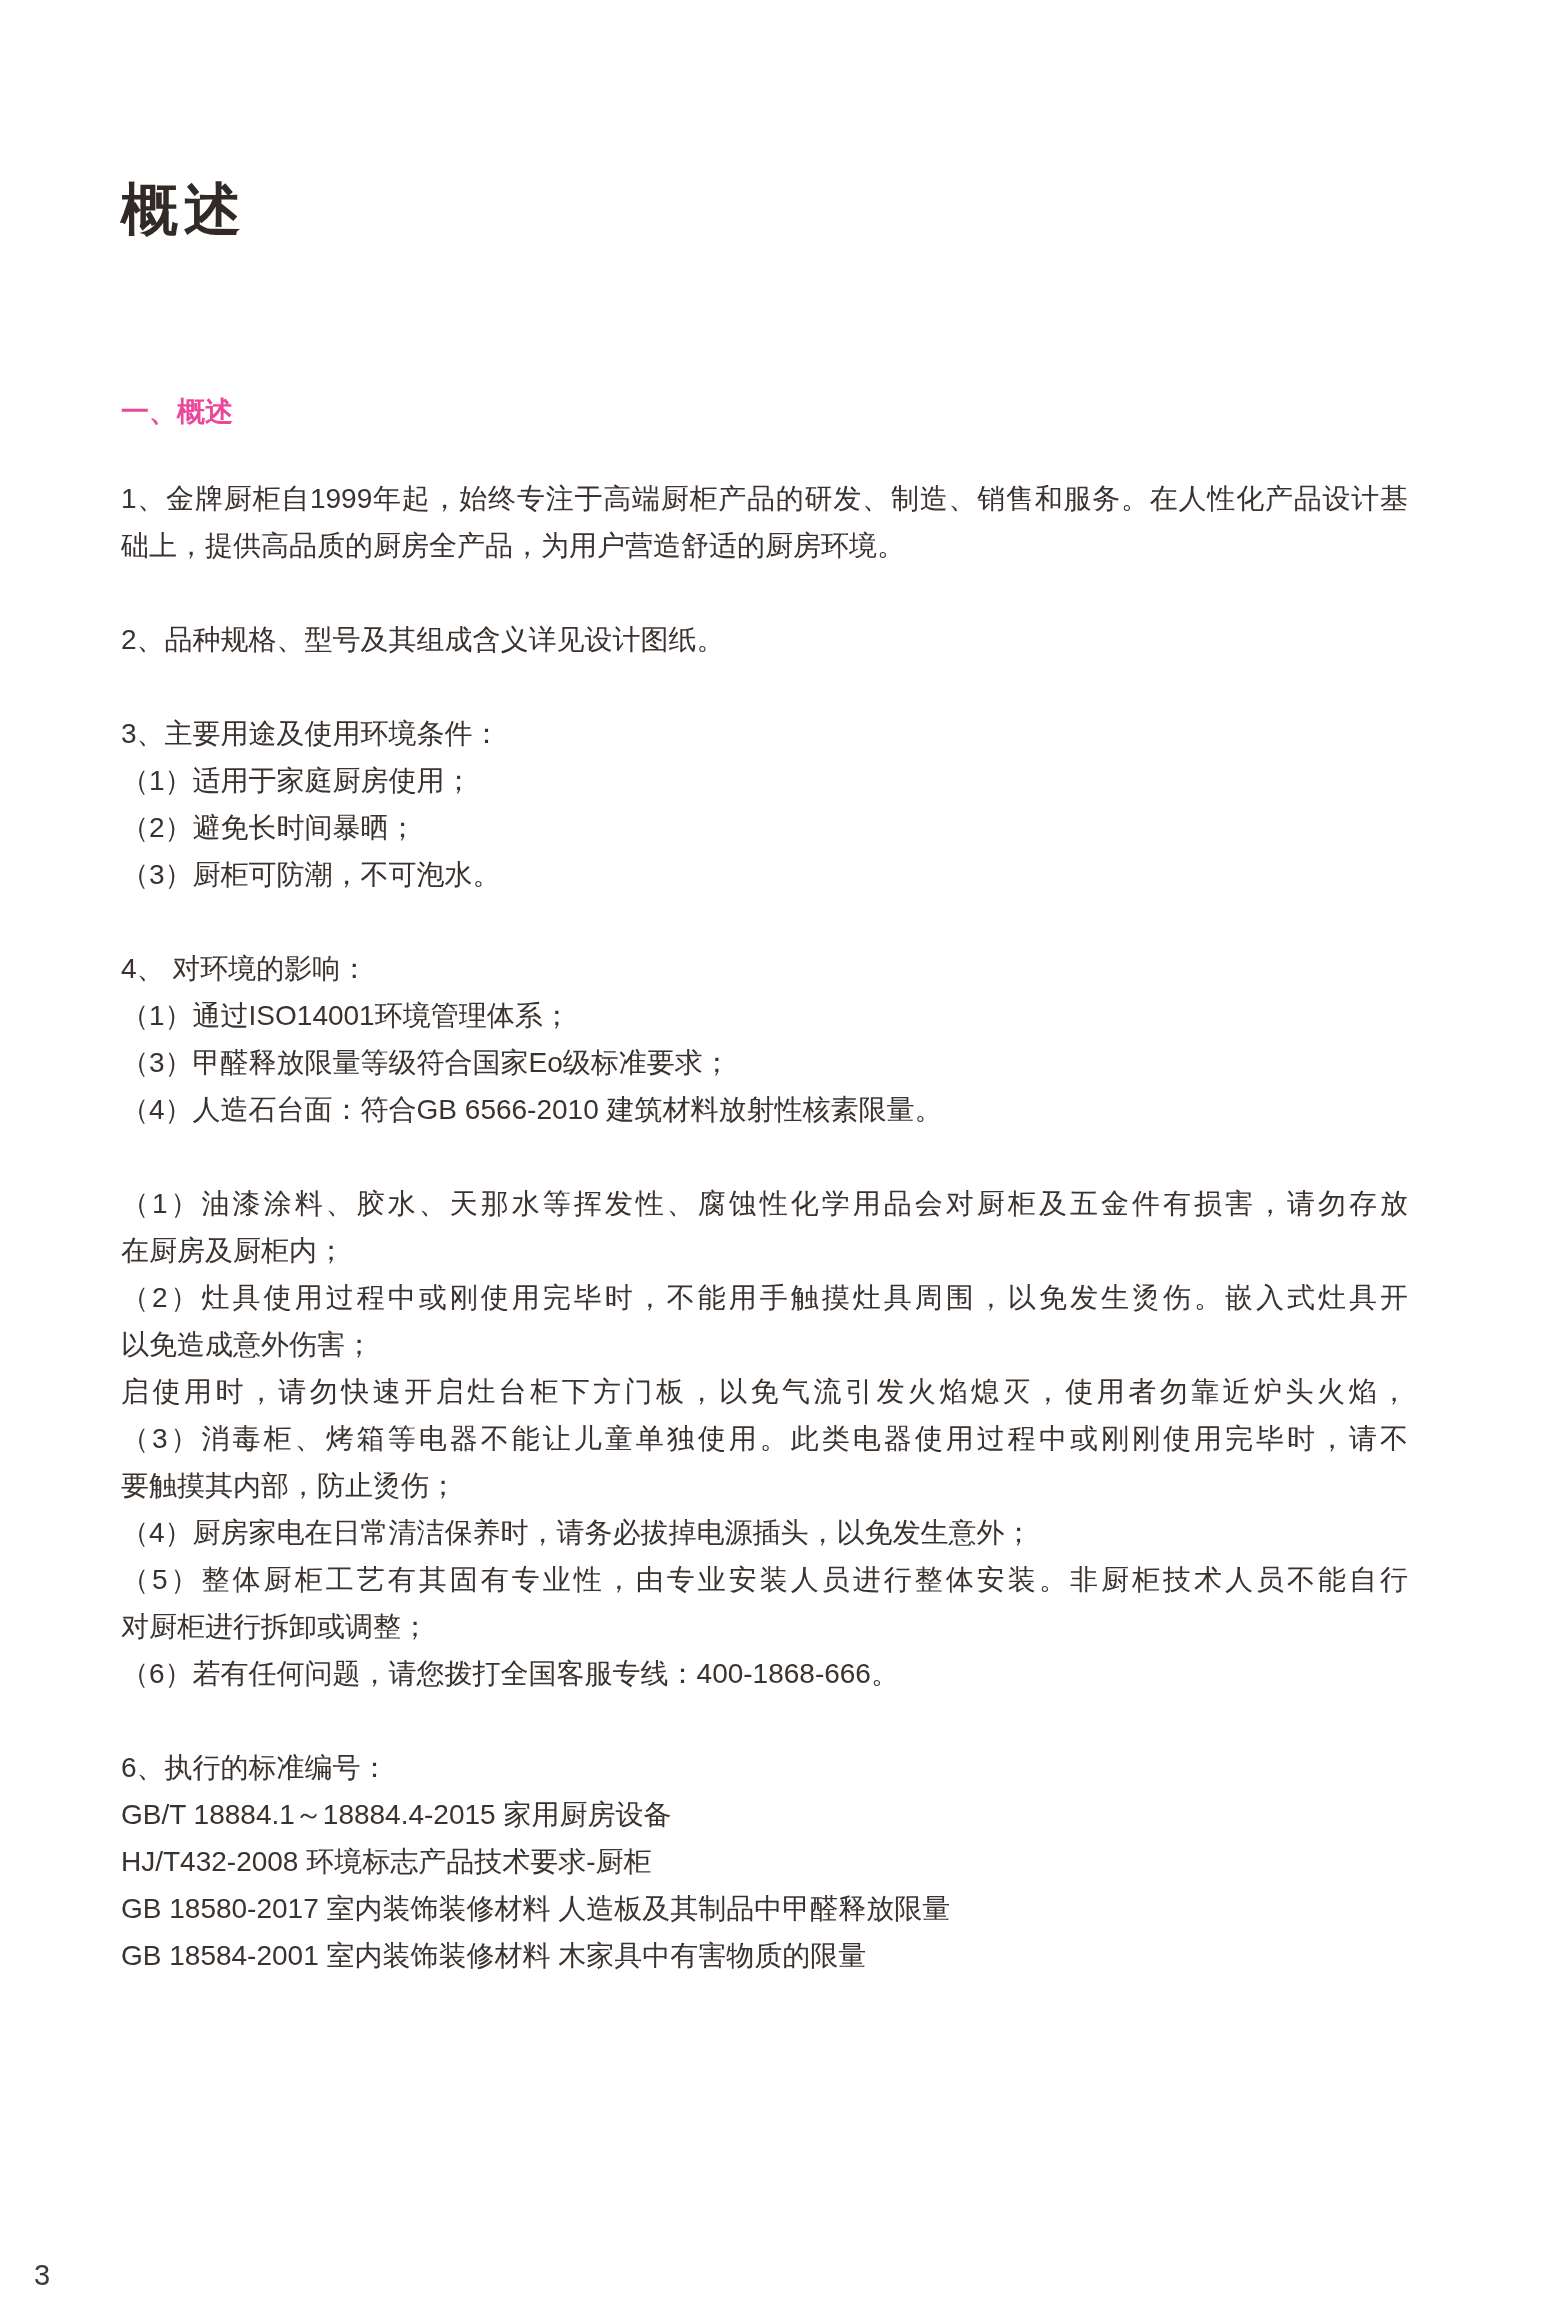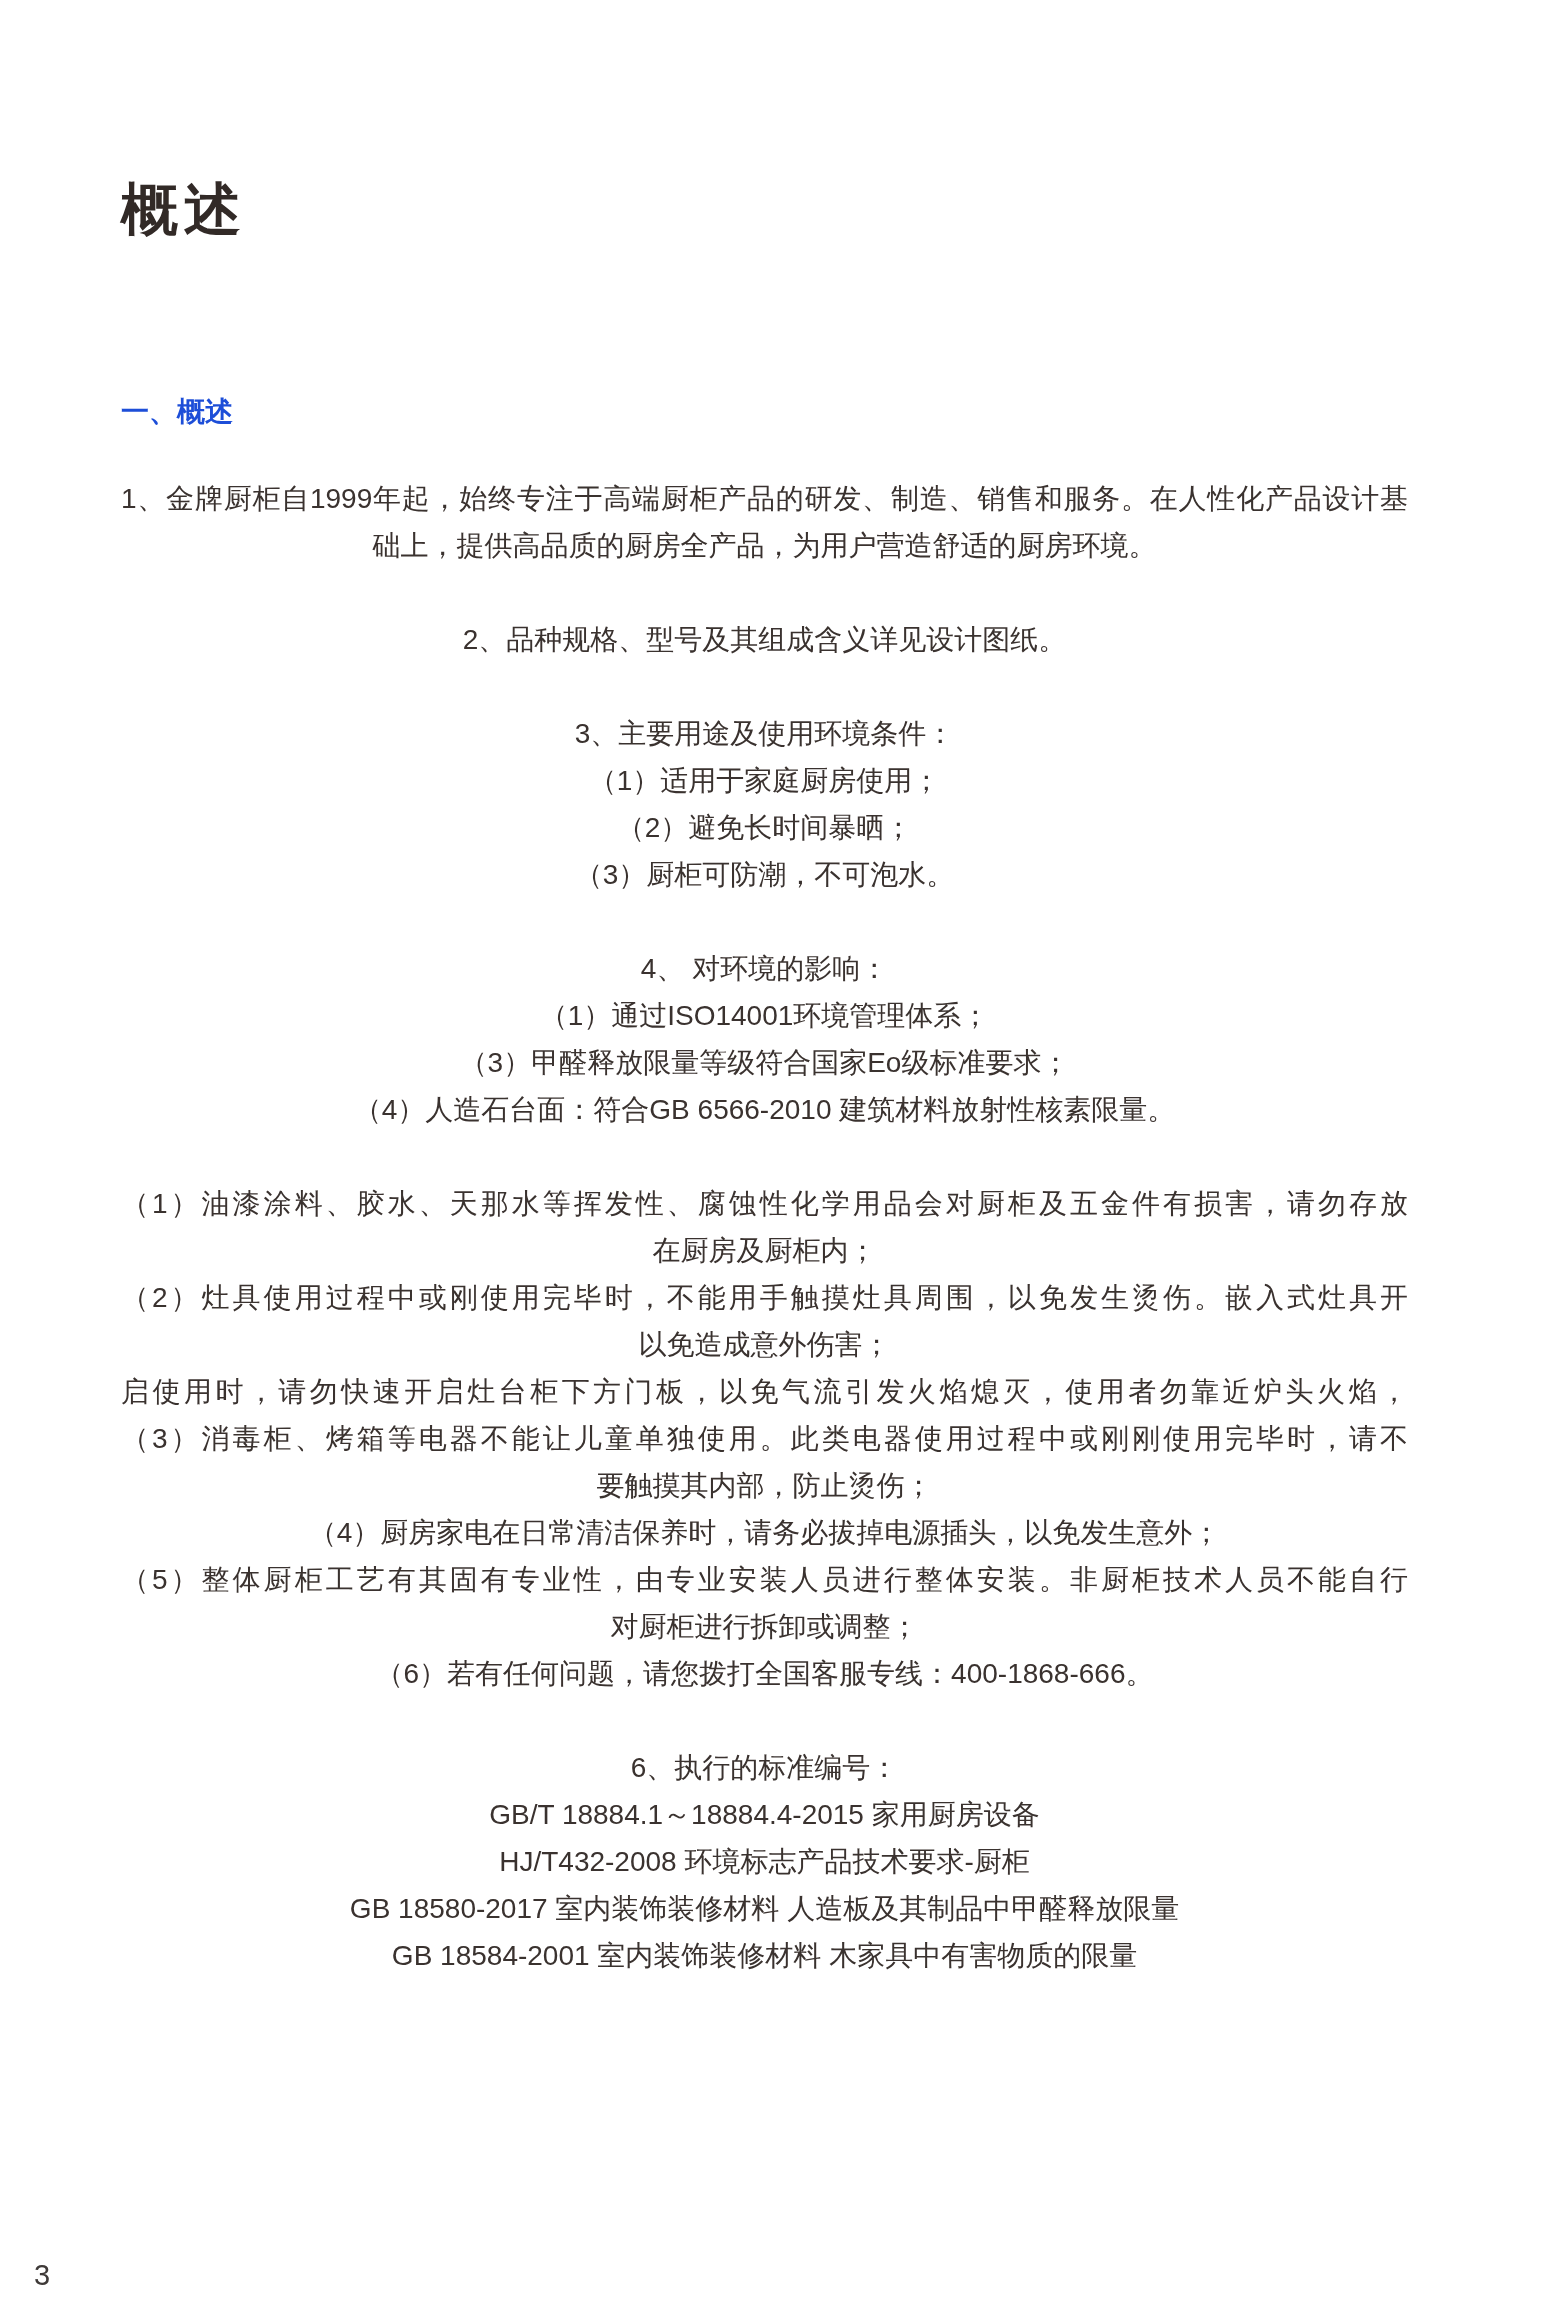--- a/index.html
+++ b/index.html
@@ -24,34 +24,34 @@
     color: #322a27;
     white-space: nowrap;
   }
   .section-heading {
     position: absolute;
     left: 121px;
     top: 373px;
     font-size: 28px;
     line-height: 32px;
     font-weight: bold;
-    color: #1d4ed8;
+    color: #ec4899;
     white-space: nowrap;
   }
   .content {
     position: absolute;
     left: 121px;
     top: 475px;
     width: 1287px;
     font-size: 28px;
     line-height: 47px;
   }
   .block { margin: 0 0 47px 0; }
   .block:last-child { margin-bottom: 0; }
-  p.line { margin: 0; padding: 0; text-align: center; }
+  p.line { margin: 0; padding: 0; }
   p.line.fill {
     text-align: justify;
     text-align-last: justify;
   }
   .page-number {
     position: absolute;
     left: 34px;
     top: 2258px;
     font-size: 29px;
     line-height: 34px;

